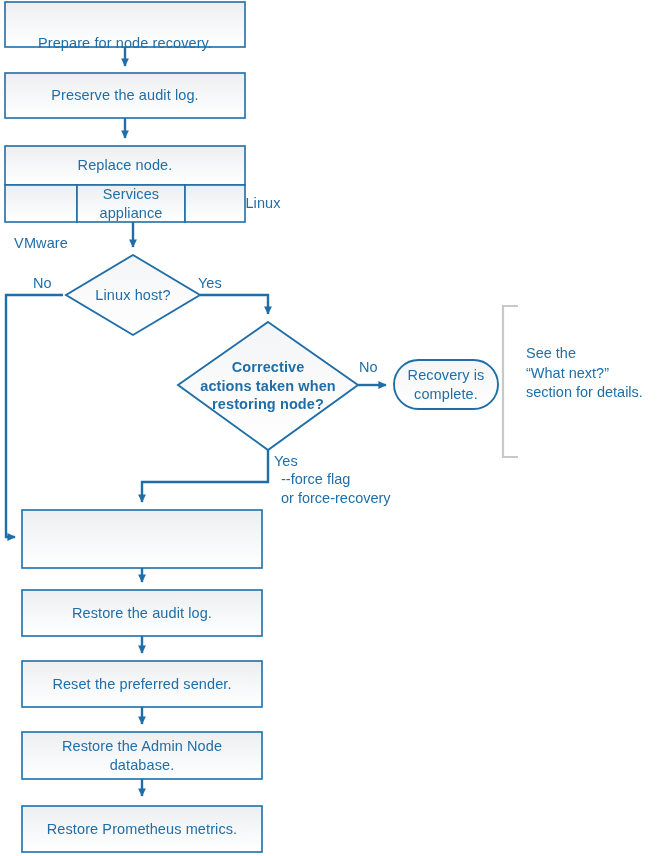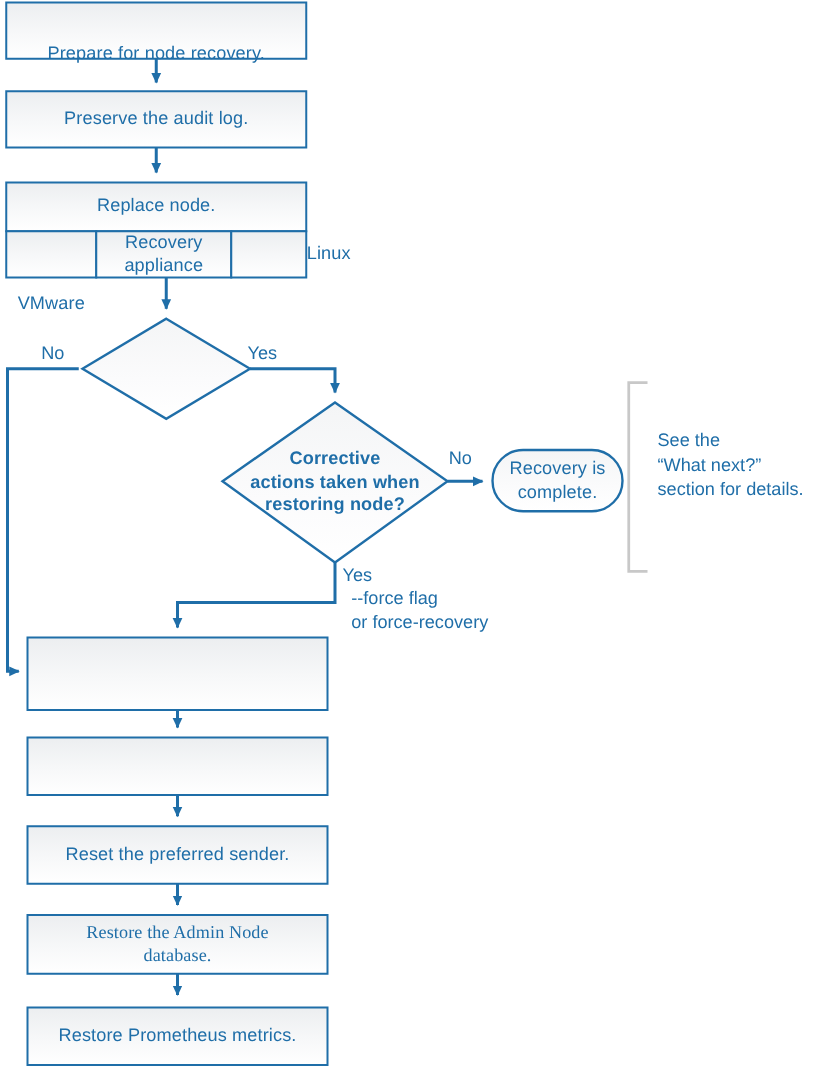--- a/index.html
+++ b/index.html
@@ -121,38 +121,40 @@
   </svg>
 
   <div class="node-label" style="left:5px;  top:2px;   width:240px; height:45px;margin-top:19px;">Prepare for node recovery.</div>
 
   <div class="node-label" style="left:5px;  top:73px;  width:240px; height:45px;">Preserve the audit log.</div>
 
   <div class="node-label" style="left:5px;  top:146px; width:240px; height:39px;">Replace node.</div>
 
   <div class="node-label" style="left:5px;  top:185px; width:72px;  height:37px;margin-top:40px;">VMware</div>
 
-  <div class="node-label" style="left:77px; top:185px; width:108px; height:37px;">Recovery
+  <div class="node-label" style="left:77px; top:185px; width:108px; height:37px;">Services
 appliance</div>
 
   <div class="node-label" style="left:185px;top:185px; width:60px;  height:37px;padding-left:48px;">Linux</div>
 
+  <div class="node-label" style="left:73px; top:275px; width:120px; height:40px;">Linux host?</div>
 
   <div class="node-label" style="left:188px;top:358px; width:160px; height:56px;font-weight:bold;">Corrective
 actions taken when
 restoring node?</div>
 
   <div class="node-label" style="left:394px;top:360px; width:104px; height:49px;">Recovery is
 complete.</div>
 
 
+  <div class="node-label" style="left:22px; top:590px; width:240px; height:46px;">Restore the audit log.</div>
 
   <div class="node-label" style="left:22px; top:661px; width:240px; height:46px;">Reset the preferred sender.</div>
 
-  <div class="node-label" style="left:22px; top:732px; width:240px; height:47px;font-family:Liberation Serif, serif;">Restore the Admin Node
+  <div class="node-label" style="left:22px; top:732px; width:240px; height:47px;">Restore the Admin Node
 database.</div>
 
   <div class="node-label" style="left:22px; top:806px; width:240px; height:46px;">Restore Prometheus metrics.</div>
 
   <div class="edge-label" style="left:33px;  top:274px;">No</div>
 
   <div class="edge-label" style="left:198px; top:274px;">Yes</div>
 
   <div class="edge-label" style="left:359px; top:358px;">No</div>
 

